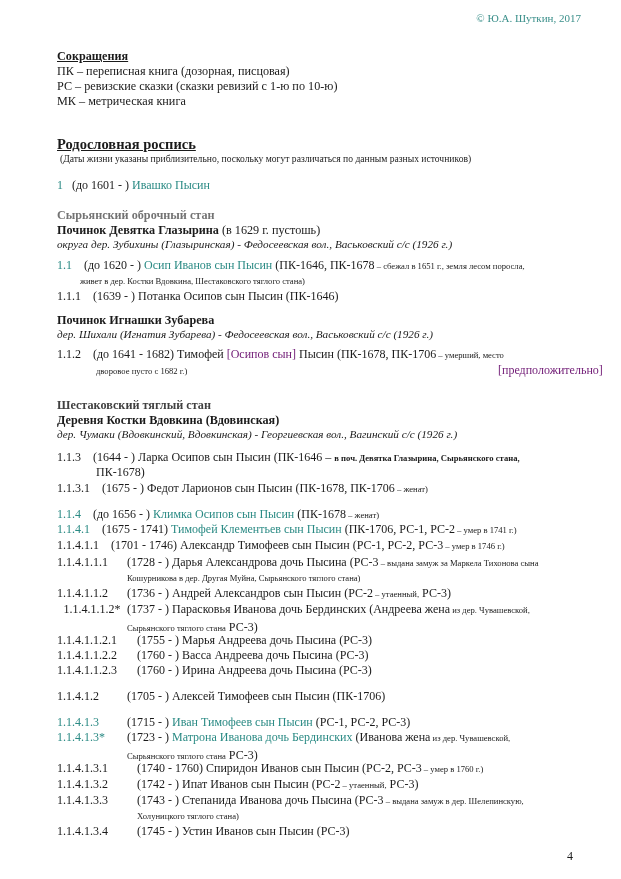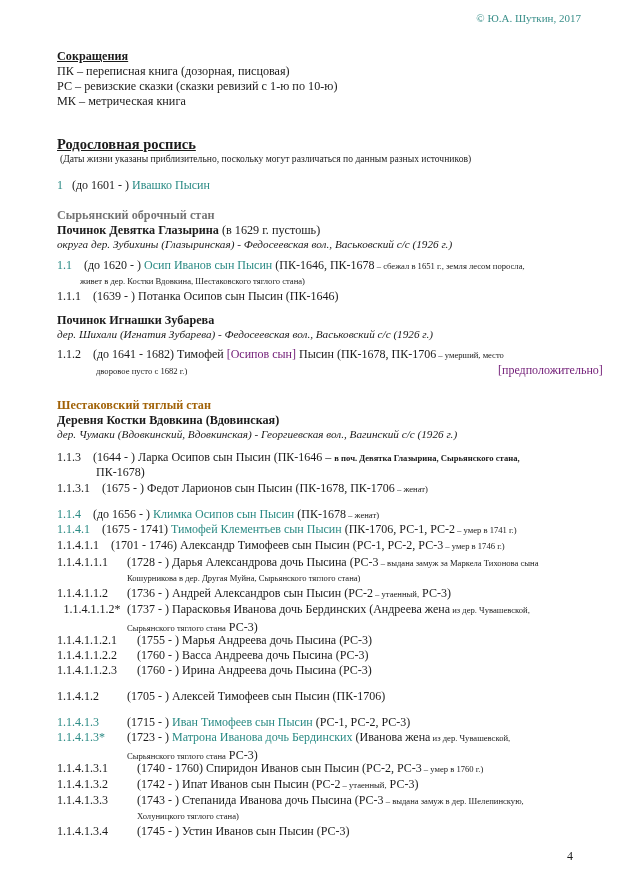--- a/index.html
+++ b/index.html
@@ -7,21 +7,21 @@
            font-family: "Liberation Serif", "DejaVu Serif", serif; color: #1a1a1a; }
     .abs { position: absolute; white-space: nowrap; }
     .copyright { right: 40px; top: 12px; font-size: 11px; color: #3a8f8a; }
     .h-under { font-weight: bold; text-decoration: underline; }
     .t12 { font-size: 12.2px; }
     .t11 { font-size: 11.2px; }
     .t10 { font-size: 9.6px; }
     .small { font-size: 8.6px; }
     .teal { color: #2a8a84; }
     .green { color: #737373; font-weight: bold; }
-    .purple { color: #a16207; font-weight: bold; }
+    .purple { color: #404040; font-weight: bold; }
     .red { color: #701a75; }
     .bold { font-weight: bold; }
     .ital { font-style: italic; text-align: right; }
     .num { display: inline-block; }
     .row { position: absolute; left: 57px; font-size: 12px; white-space: nowrap; }
     .cont { position: absolute; white-space: nowrap; font-size: 8.6px; }
     .pagenum { position: absolute; left: 567px; top: 849px; font-size: 12px; }
   </style>
 </head>
 <body>

